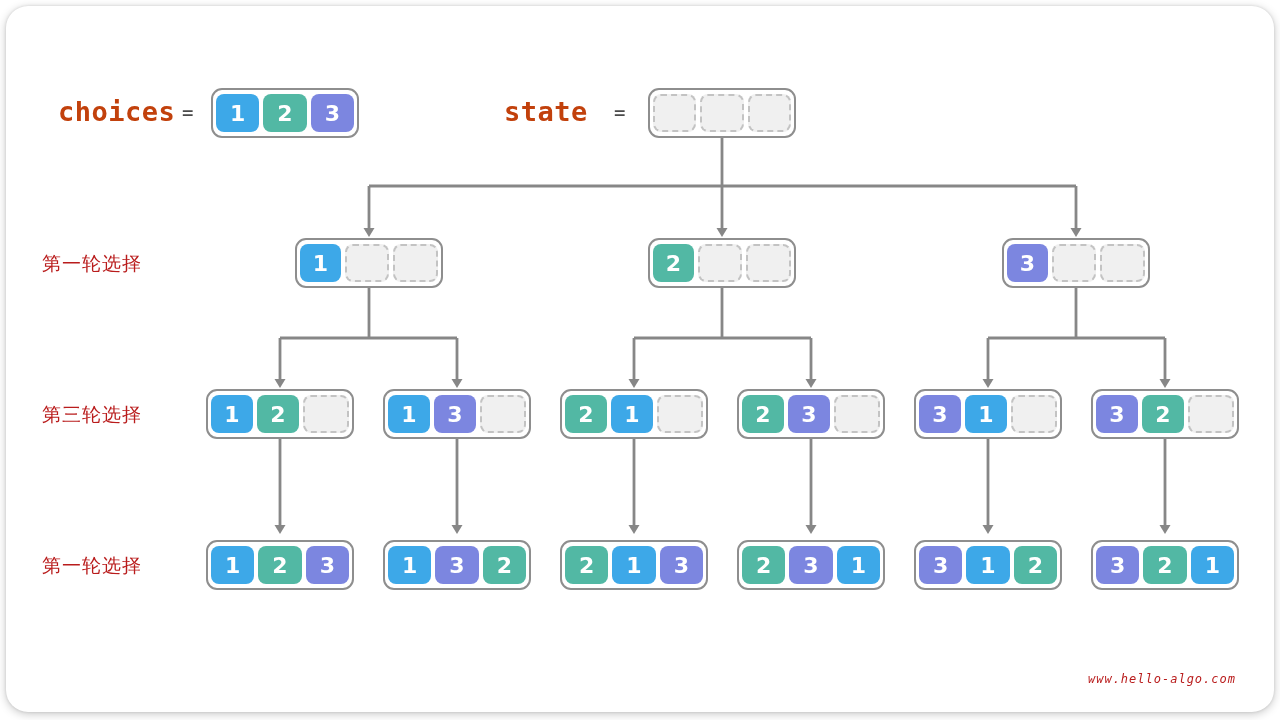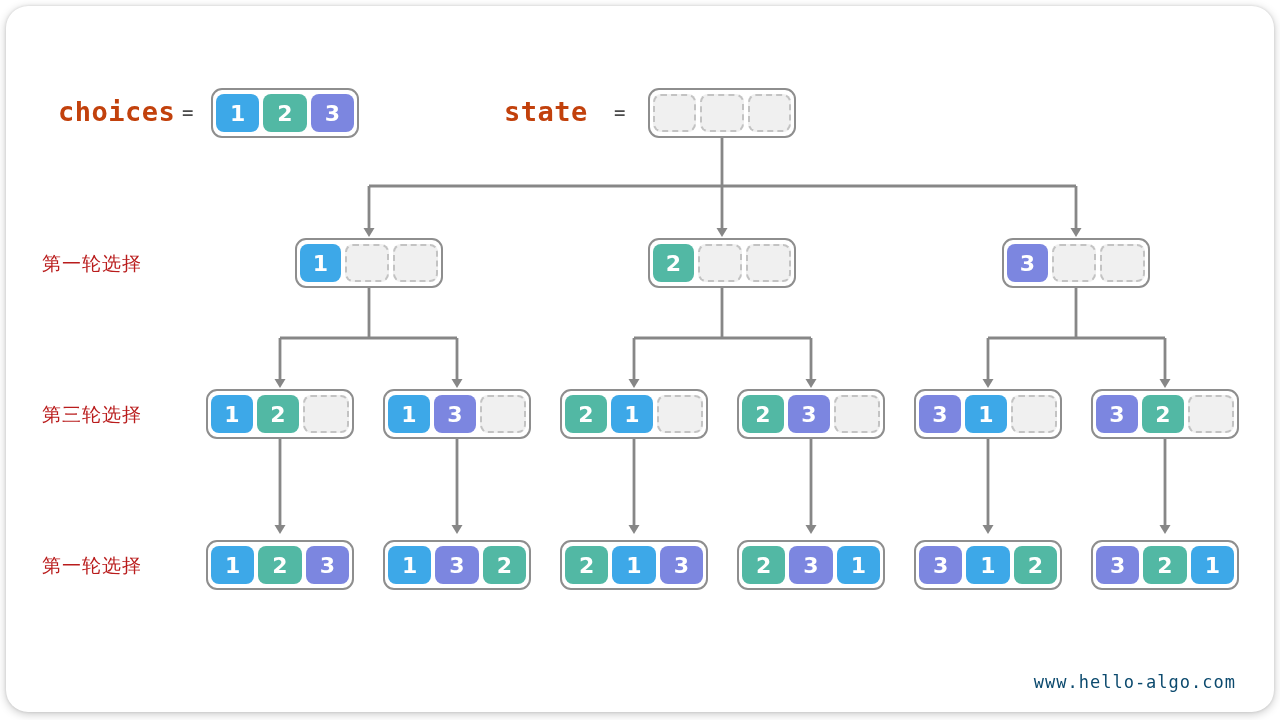--- a/index.html
+++ b/index.html
@@ -38,21 +38,21 @@
   }
   .cell{
     flex:1;height:38px;border-radius:8px;box-sizing:border-box;
     display:flex;align-items:center;justify-content:center;
     font-size:22px;font-weight:600;color:#ffffff;
   }
   .cell.empty{background:#f0f0f0;border:2px dashed #c3c3c3;}
   .footer{
     position:absolute;right:44px;top:672px;
     font-family:"DejaVu Sans Mono","Liberation Mono",monospace;
-    font-size:17px;color:#0c4a6e;letter-spacing:1px;
+    font-size:12px;color:#b91c1c;letter-spacing:1px;font-style:italic;
   }
 </style>
 </head>
 <body>
 
 <div class="card"></div>
 
 <div class="stage">
 
   <svg class="connectors" viewBox="0 0 1280 720" xmlns="http://www.w3.org/2000/svg">

